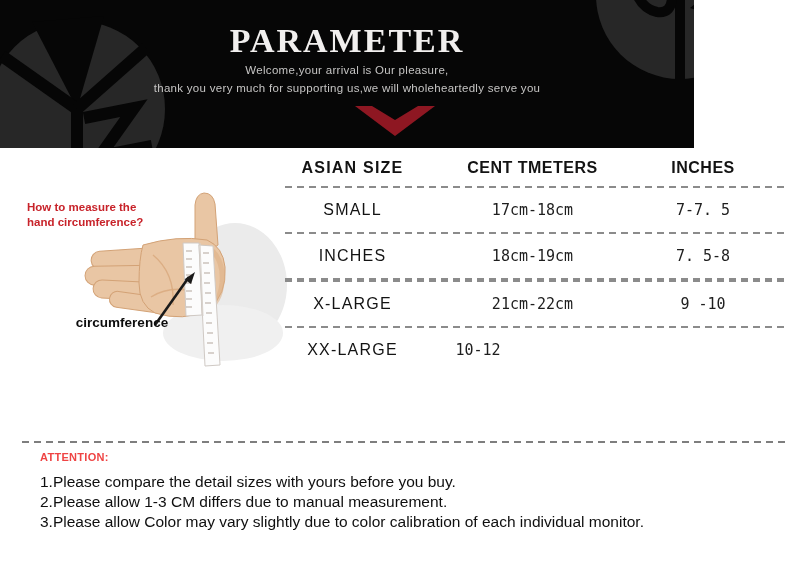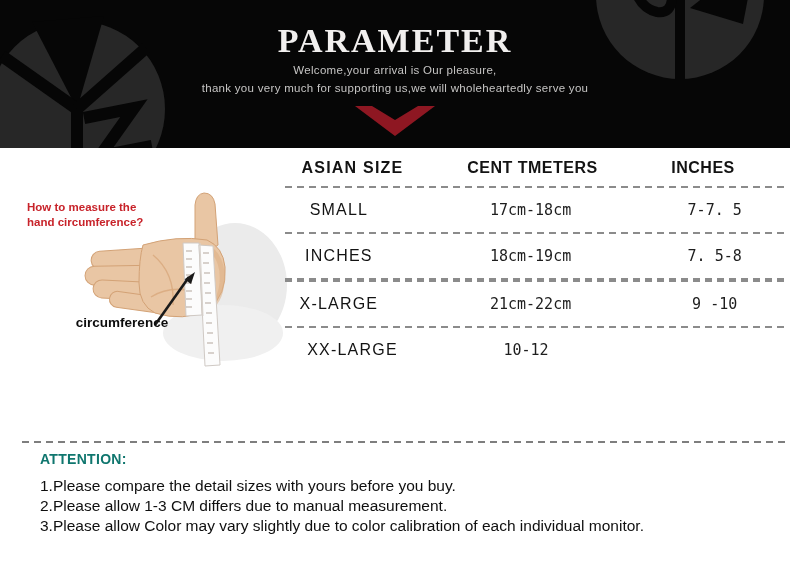--- a/index.html
+++ b/index.html
@@ -5,21 +5,21 @@
   * { margin:0; padding:0; box-sizing:border-box; }
   html,body { background:#ffffff; }
   #page {
     position:relative; width:790px; height:581px;
     background:#ffffff; overflow:hidden;
     font-family:"Liberation Sans", sans-serif;
   }
 
   
   .header {
-    position:absolute; left:0; top:0; width:790px; height:148px;
+    position:absolute; left:0; top:0; width:694px; height:148px;
     background:#060606; overflow:hidden;
   }
   .logo { position:absolute; opacity:1; }
   .logo-left  { left:-18px; top:14px; }
   .logo-right { left:593px; top:-92px; }
   .hdr-title {
     position:absolute; left:0; top:22px; width:100%;
     text-align:center; color:#f1efee;
     font-family:"Liberation Serif", serif;
     font-weight:bold; font-size:34px; letter-spacing:2px;
@@ -40,41 +40,41 @@
   .hand-figure { position:absolute; left:55px; top:155px; width:240px; height:215px; }
   .hand-figure svg { position:absolute; left:0; top:0; }
   .circ-label {
     position:absolute; left:8px; top:160px; width:118px; text-align:center;
     color:#0d0d0d; font-weight:bold; font-size:13.5px;
   }
 
   
   .size-table { position:absolute; left:285px; top:150px; width:500px; color:#131313; }
   .thead { display:flex; height:36px; align-items:center; font-weight:bold; font-size:16px; letter-spacing:0.5px; }
-  .trow  { display:flex; height:44px; align-items:center;gap:48px; }
+  .trow  { display:flex; height:44px; align-items:center; }
   .cell  { text-align:center; }
   .col-size { width:135px; font-size:16px; letter-spacing:1.2px; }
   .col-cm   { width:225px; }
   .col-in   { width:140px; padding-right:24px; }
   .trow .col-cm, .trow .col-in {
     font-family:"DejaVu Sans Mono", monospace; font-size:15px; color:#1e1e1e;
   }
   .thead .col-cm, .thead .col-in { font-family:"Liberation Sans", sans-serif; }
   .dashline {
     height:2px;
     background:repeating-linear-gradient(90deg,#8b8b8b 0 7px,transparent 7px 12px);
   }
   .full-divider {
     position:absolute; left:22px; top:441px; width:766px; height:2px;
     background:repeating-linear-gradient(90deg,#7e7e7e 0 7px,transparent 7px 12px);
   }
 
   
   .attention { position:absolute; left:40px; top:451px; width:730px; }
-  .attention-heading { color:#0f766e; font-weight:bold; font-size:14px; letter-spacing:0.3px; }
+  .attention-heading { color:#ef4444; font-weight:bold; font-size:11px; letter-spacing:0.3px; }
   .attention-notes { margin-top:9px; color:#0f0f0f; font-size:15.5px; line-height:20px; }
 </style>
 </head>
 <body>
 
 <div id="page">
 
   <div class="header">
 
     <svg class="logo logo-left" width="190" height="190" viewBox="0 0 190 190">

